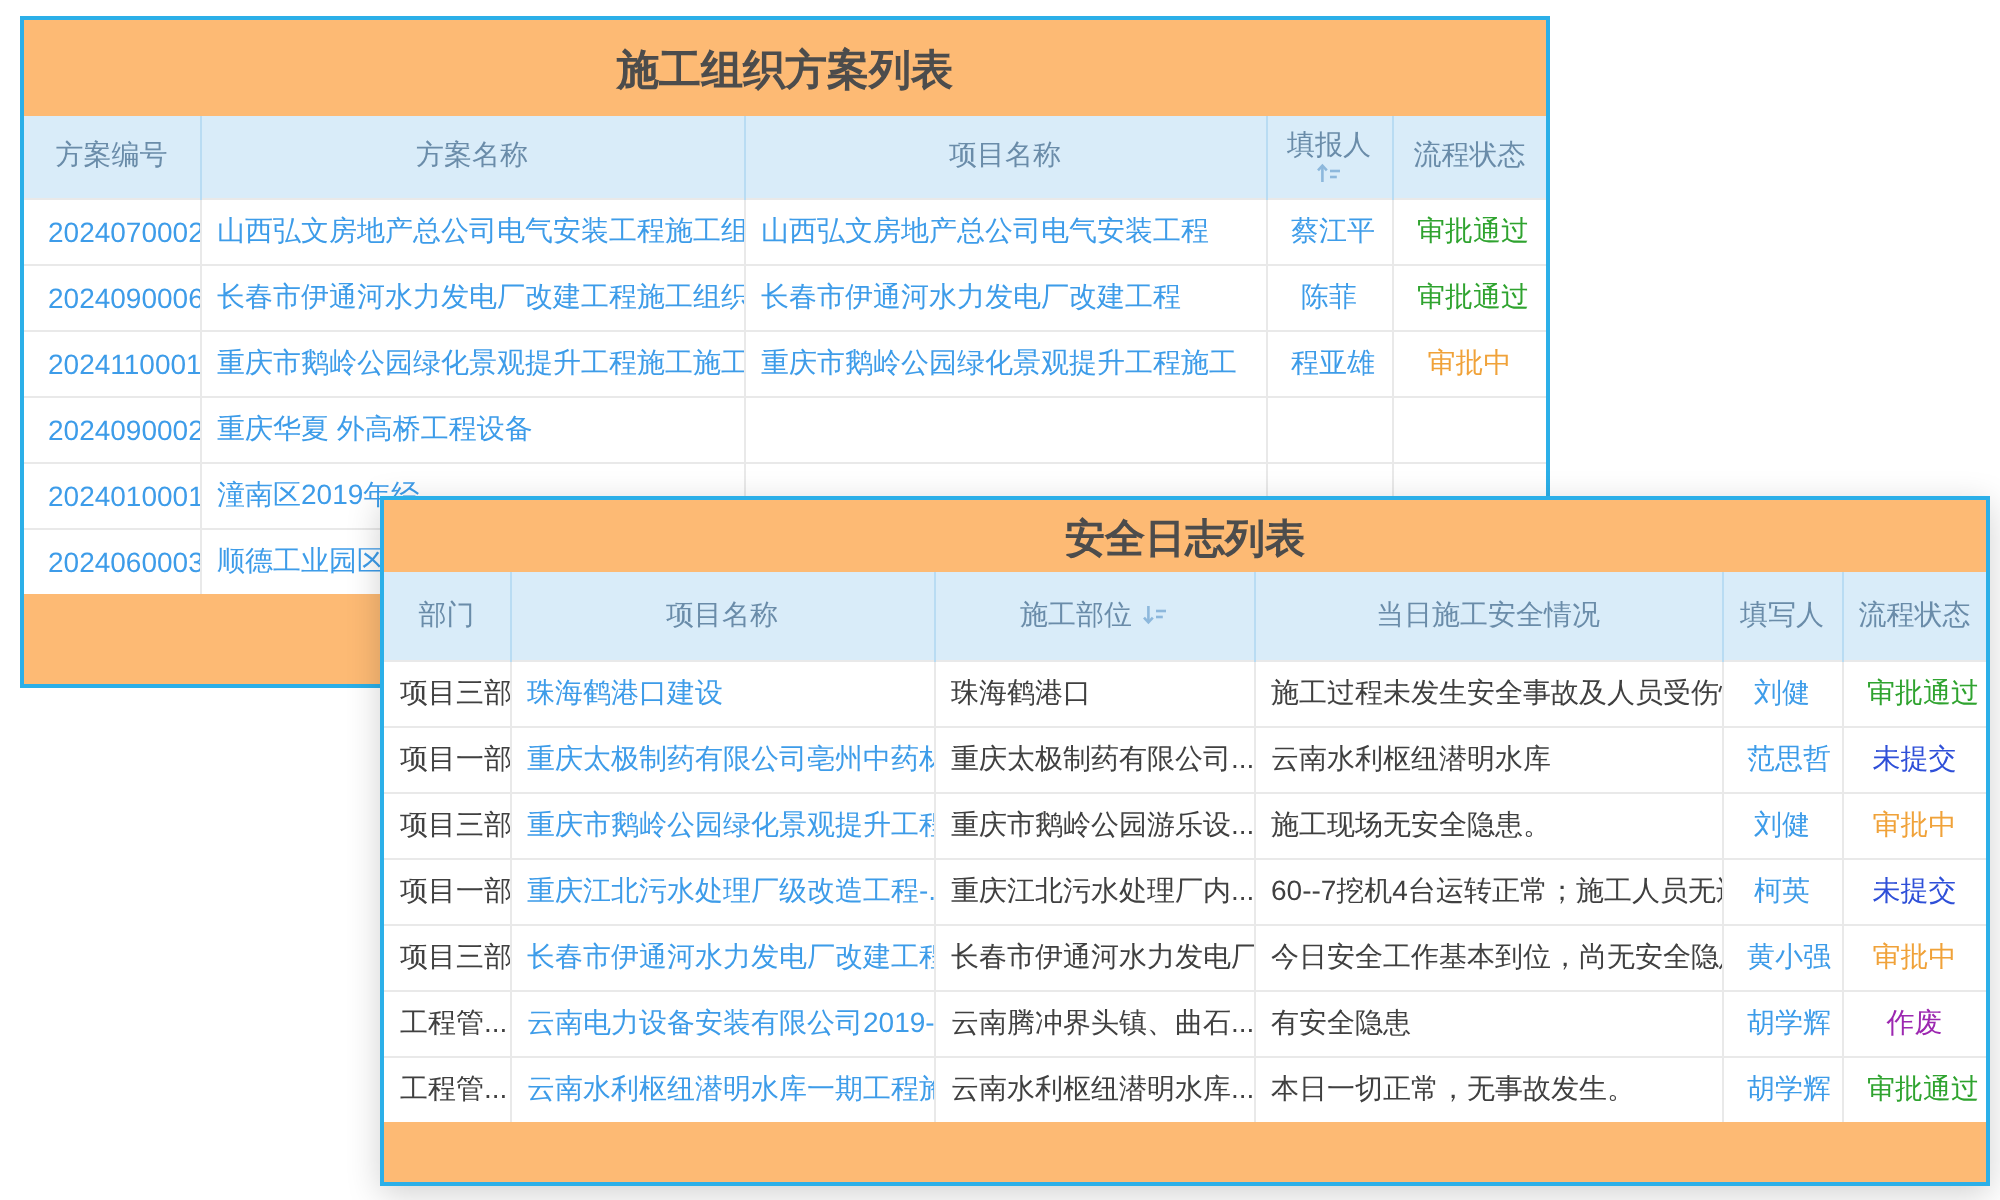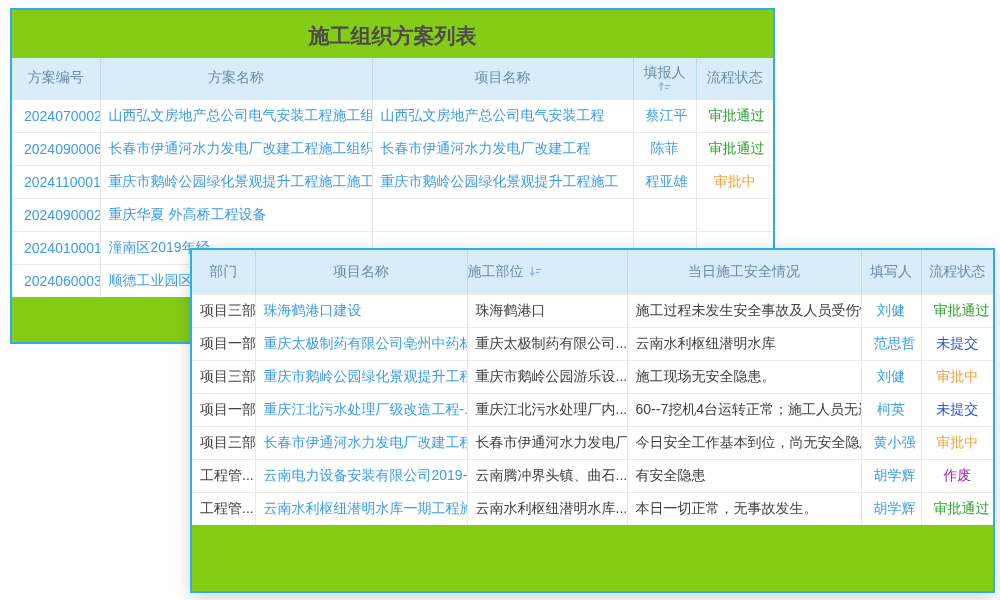--- a/index.html
+++ b/index.html
@@ -1,38 +1,38 @@
 <!DOCTYPE html>
 <html><head>
 <meta charset="utf-8">
 <style>
   * { margin:0; padding:0; box-sizing:border-box; }
   html,body { width:1000px; height:600px; background:#ffffff; overflow:hidden;
               font-family:"Liberation Sans","DejaVu Sans",sans-serif; }
-  .panel { position:absolute; background:#84cc16; border:2px solid #2bafe8; overflow:hidden; }
+  .panel { position:absolute; background:#fdba74; border:2px solid #2bafe8; overflow:hidden; }
   .panel-1 { left:10px; top:8px; width:765px; height:336px; }
   .panel-2 { left:190px; top:248px; width:805px; height:345px;
              box-shadow:0 4px 16px rgba(0,0,0,0.18); }
   .panel-title { text-align:center; font-weight:bold; color:#4c4c4c; }
   .panel-1 .panel-title { height:48px; line-height:52px; font-size:21px; }
   .panel-2 .panel-title { height:36px; line-height:40px; font-size:20px; }
   table { border-collapse:collapse; table-layout:fixed; width:100%; }
   th { background:#d9ecf9; color:#6a8ca9; font-weight:normal; font-size:14px;
        border-left:1px solid #b9dcf3; text-align:center; vertical-align:middle; }
   th:first-child { border-left:none; }
   .panel-1 th { height:41px; }
   .panel-2 th { height:44px; }
   td { border-top:1px solid #e9e9e9; border-left:1px solid #e9e9e9; font-size:14px;
        color:#404040; overflow:hidden; white-space:nowrap; padding:0 8px; height:33px;
        vertical-align:middle; background:#fff; }
   td:first-child { border-left:none; }
   .td-center { text-align:center; padding:0 12px; }
   .link { color:#3d9ce9; }
   .th-stack { display:flex; flex-direction:column; align-items:center; justify-content:center; line-height:17px; }
-  .th-inline { display:flex; align-items:center; justify-content:flex-start; gap:5px; }
+  .th-inline { display:flex; align-items:center; justify-content:center; gap:5px; }
   .sicon { display:inline-flex; align-items:center; }
   .sicon svg { display:block; }
 </style>
 </head>
 <body>
 
 <div class="panel panel-1">
   <div class="panel-title">施工组织方案列表</div>
   <table>
     <colgroup>
@@ -106,20 +106,21 @@
           <td class="link">顺德工业园区标</td>
           <td class="link"></td>
           <td class="td-center link"></td>
           <td class="td-center"></td>
         </tr>
       </tbody>
   </table>
 </div>
 
 <div class="panel panel-2">
+  <div class="panel-title">安全日志列表</div>
   <table>
     <colgroup>
       <col style="width:63px">
         <col style="width:212px">
         <col style="width:160px">
       <col style="width:234px">
         <col style="width:60px">
         <col style="width:72px">
     </colgroup>
     <thead>

